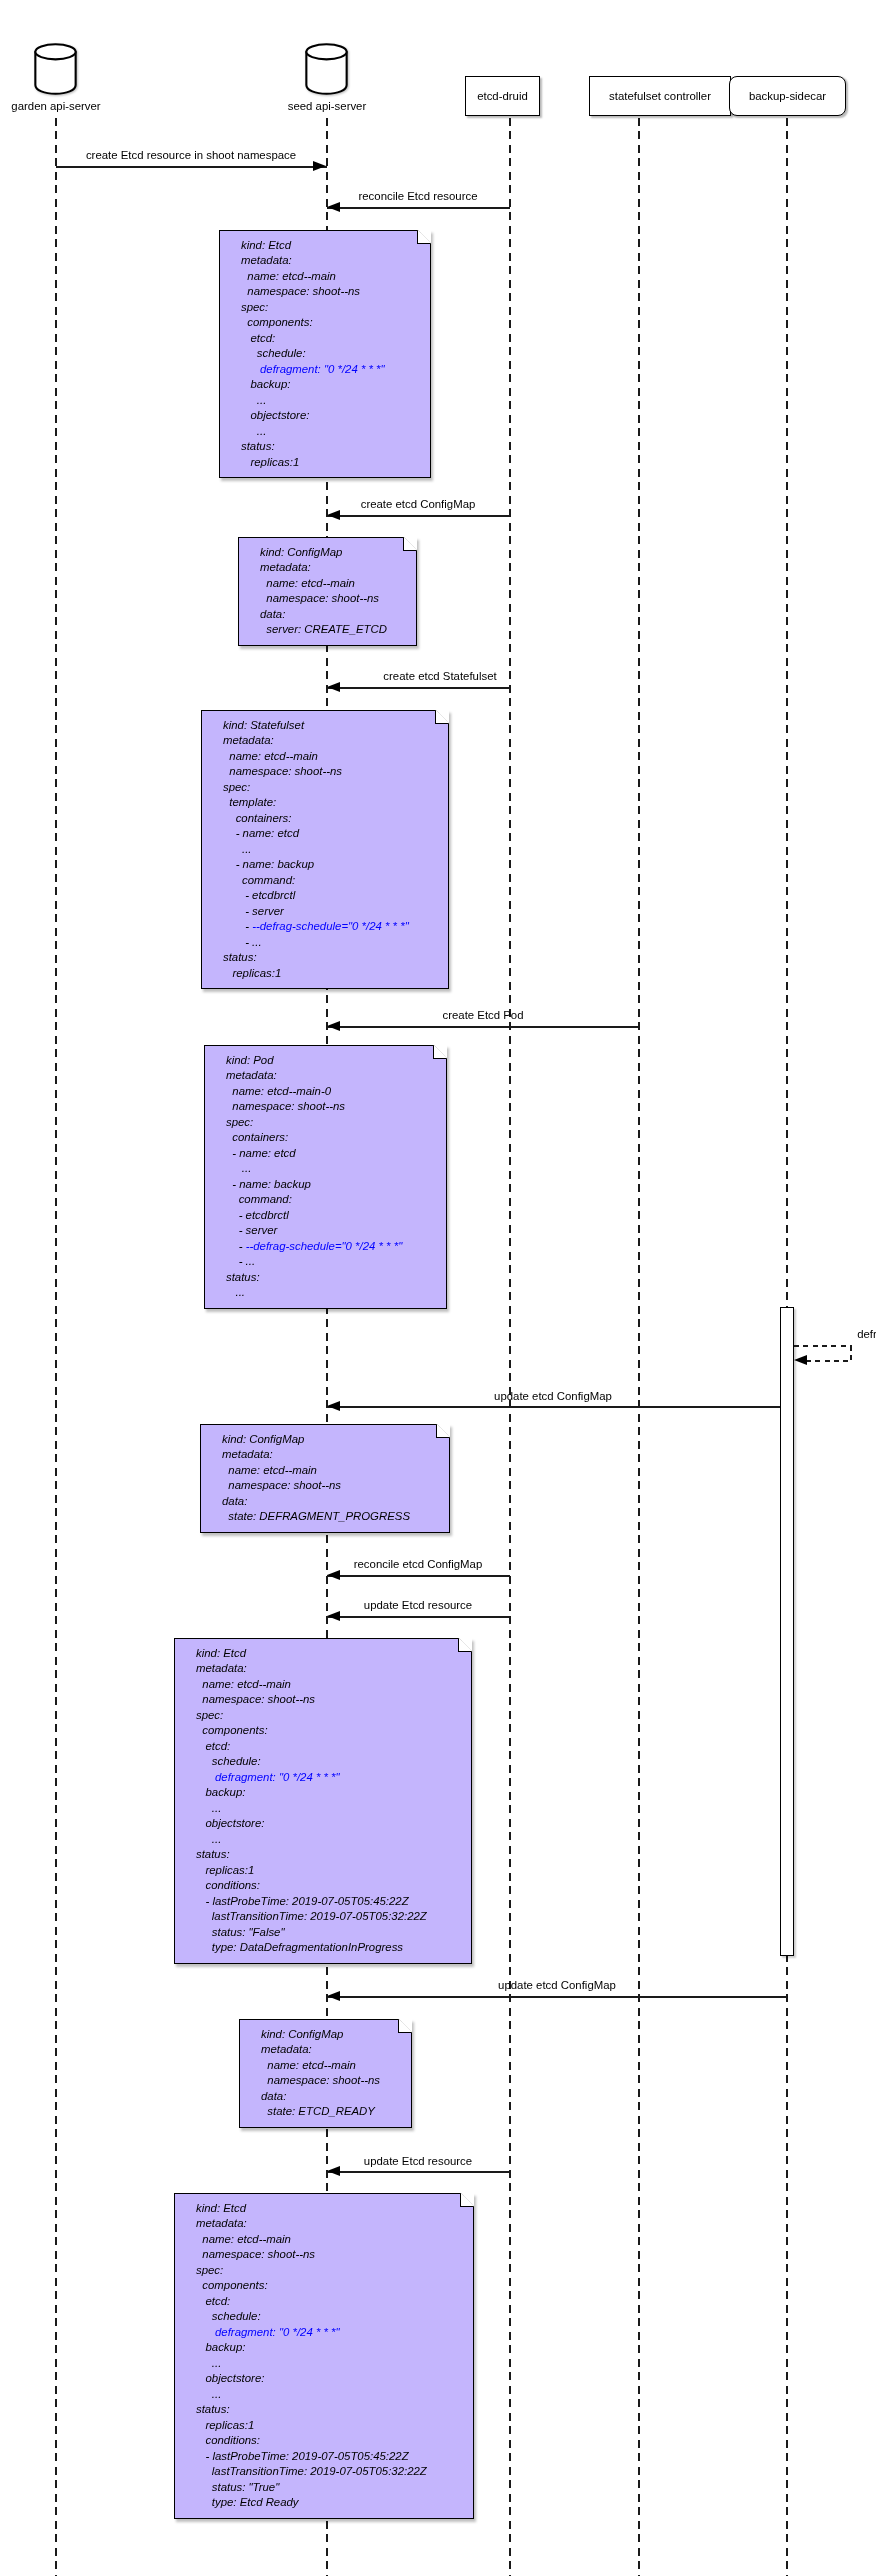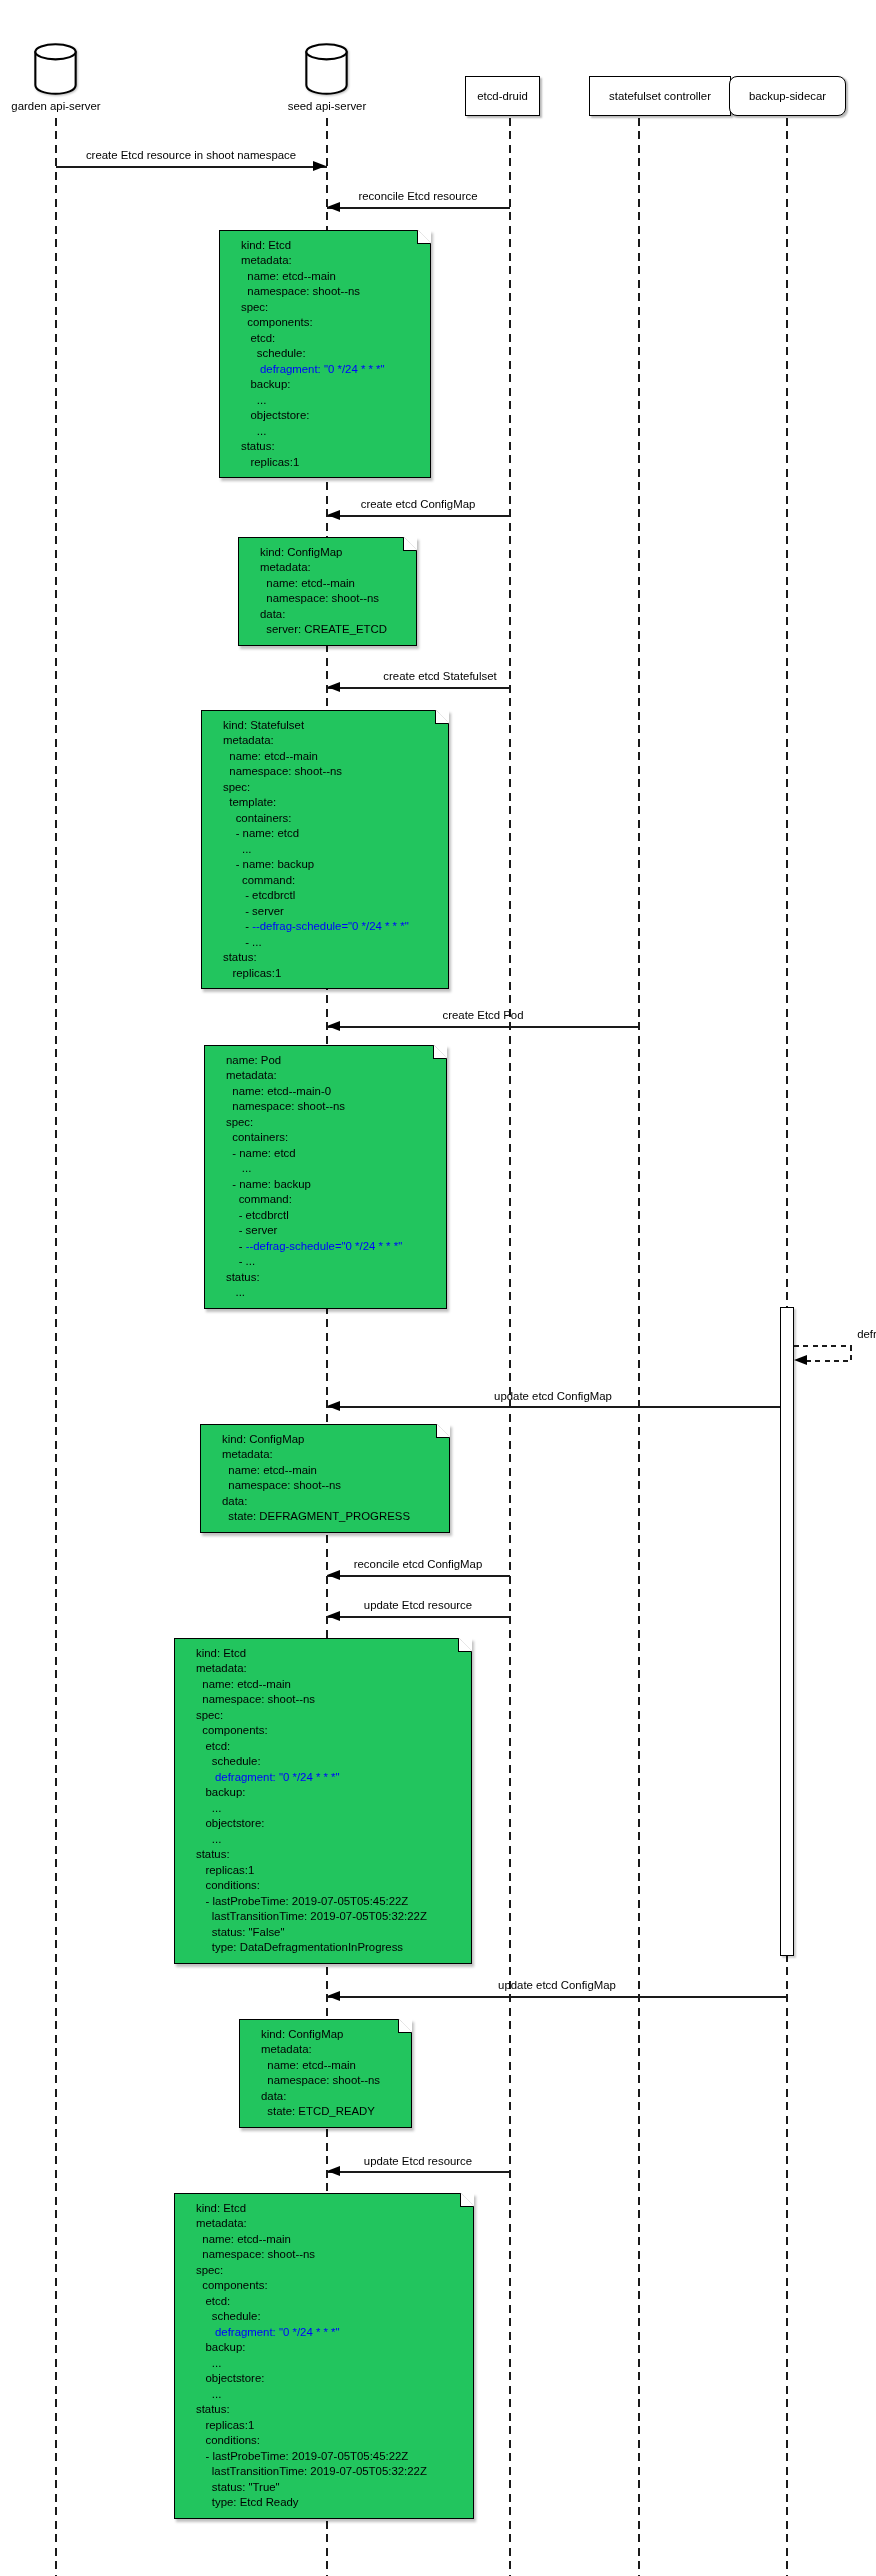--- a/index.html
+++ b/index.html
@@ -19,22 +19,22 @@
   .arrow-left{position:absolute;width:0;height:0;border-top:5.5px solid transparent;
               border-bottom:5.5px solid transparent;border-right:13.5px solid #000;}
   .arrow-right{position:absolute;width:0;height:0;border-top:5.5px solid transparent;
                border-bottom:5.5px solid transparent;border-left:13.5px solid #000;}
   .activation{position:absolute;background:#fff;border:1.4px solid #000;box-sizing:border-box;
               box-shadow:1.7px 1.7px 1.7px rgba(0,0,0,.2);}
   .sdash-h{position:absolute;height:1.5px;
            background:repeating-linear-gradient(to right,#1a1a1a 0 5.1px,transparent 5.1px 9.3px);}
   .sdash-v{position:absolute;width:1.5px;
            background:repeating-linear-gradient(to bottom,#1a1a1a 0 5.1px,transparent 5.1px 9.3px);}
-  .note{position:absolute;background:#22c55e;border:1.4px solid #000;
-        box-shadow:1.7px 2.5px 2.5px rgba(0,0,0,.25);box-sizing:border-box;}
+  .note{position:absolute;background:#c4b5fd;border:1.4px solid #000;
+        box-shadow:1.7px 2.5px 2.5px rgba(0,0,0,.25);box-sizing:border-box;font-style:italic;}
   .note .fold{position:absolute;top:-1.4px;right:-1.4px;width:14.4px;height:14.4px;background:#fff;}
   .note .fold::after{content:'';position:absolute;left:0;top:0;width:14.4px;height:14.4px;
         box-sizing:border-box;border-left:1.4px solid #000;border-bottom:1.4px solid #000;
         background:linear-gradient(to bottom left,#fff 0 calc(50% - 1.4px),
                    #000 calc(50% - 1.4px) calc(50% + 0.2px),#fff calc(50% + 0.2px) 100%);
         clip-path:polygon(0 0,100% 100%,0 100%);}
   .nbody{padding:6.8px 6.8px 6.8px 21px;font-size:11.4px;line-height:15.5px;}
   .nline{white-space:pre;}
   .blue{color:#0000ff;}
 </style>
@@ -151,21 +151,21 @@
         <div class="nline"><span>       - server</span></div>
         <div class="nline"><span>       - </span><span class="blue">--defrag-schedule="0 */24 * * *"</span></div>
         <div class="nline"><span>       - ...</span></div>
         <div class="nline"><span>status:</span></div>
         <div class="nline"><span>   replicas:1</span></div>
       </div>
     </div>
     <div class="note" style="left: 204px; top: 1045px; width: 243px;">
       <i class="fold"></i>
       <div class="nbody">
-        <div class="nline"><span>name: Pod</span></div>
+        <div class="nline"><span>kind: Pod</span></div>
         <div class="nline"><span>metadata:</span></div>
         <div class="nline"><span>  name: etcd--main-0</span></div>
         <div class="nline"><span>  namespace: shoot--ns</span></div>
         <div class="nline"><span>spec:</span></div>
         <div class="nline"><span>  containers:</span></div>
         <div class="nline"><span>  - name: etcd</span></div>
         <div class="nline"><span>     ...</span></div>
         <div class="nline"><span>  - name: backup</span></div>
         <div class="nline"><span>    command:</span></div>
         <div class="nline"><span>    - etcdbrctl</span></div>

